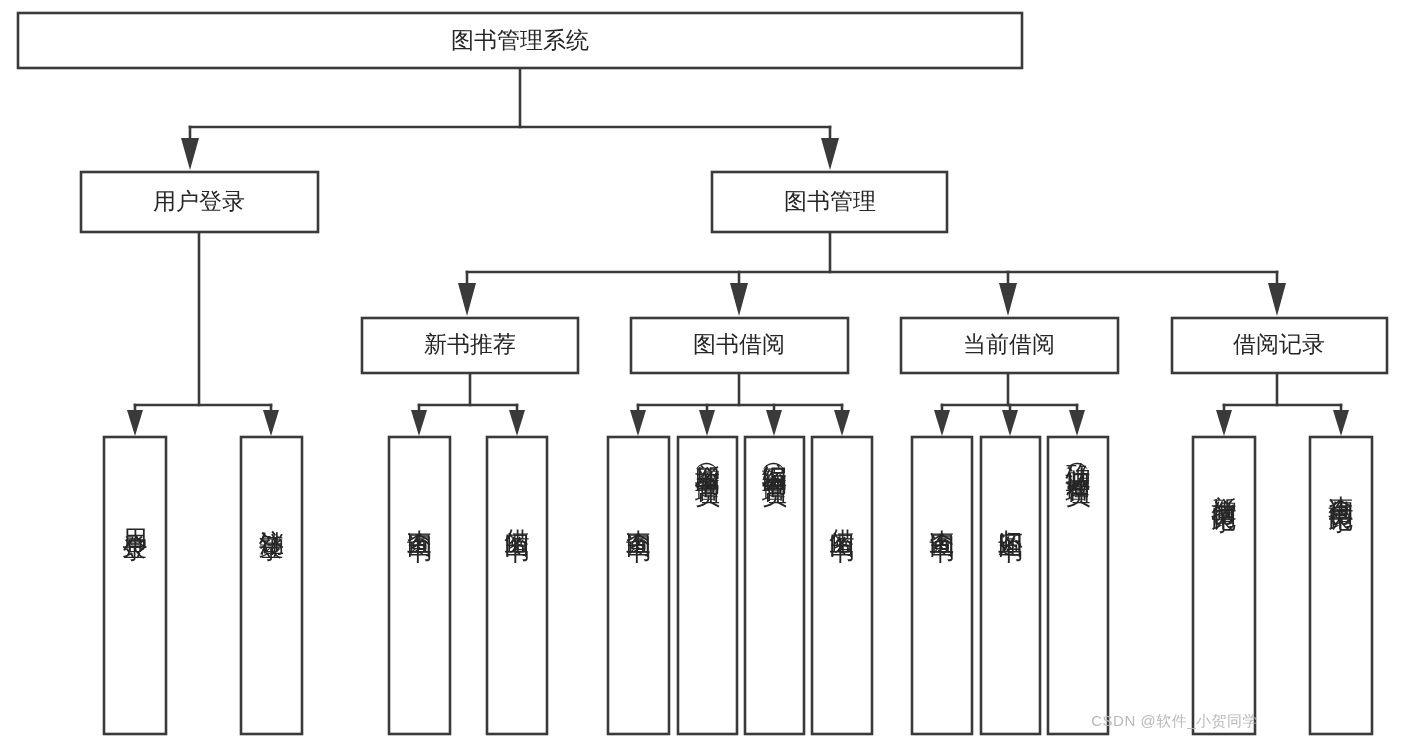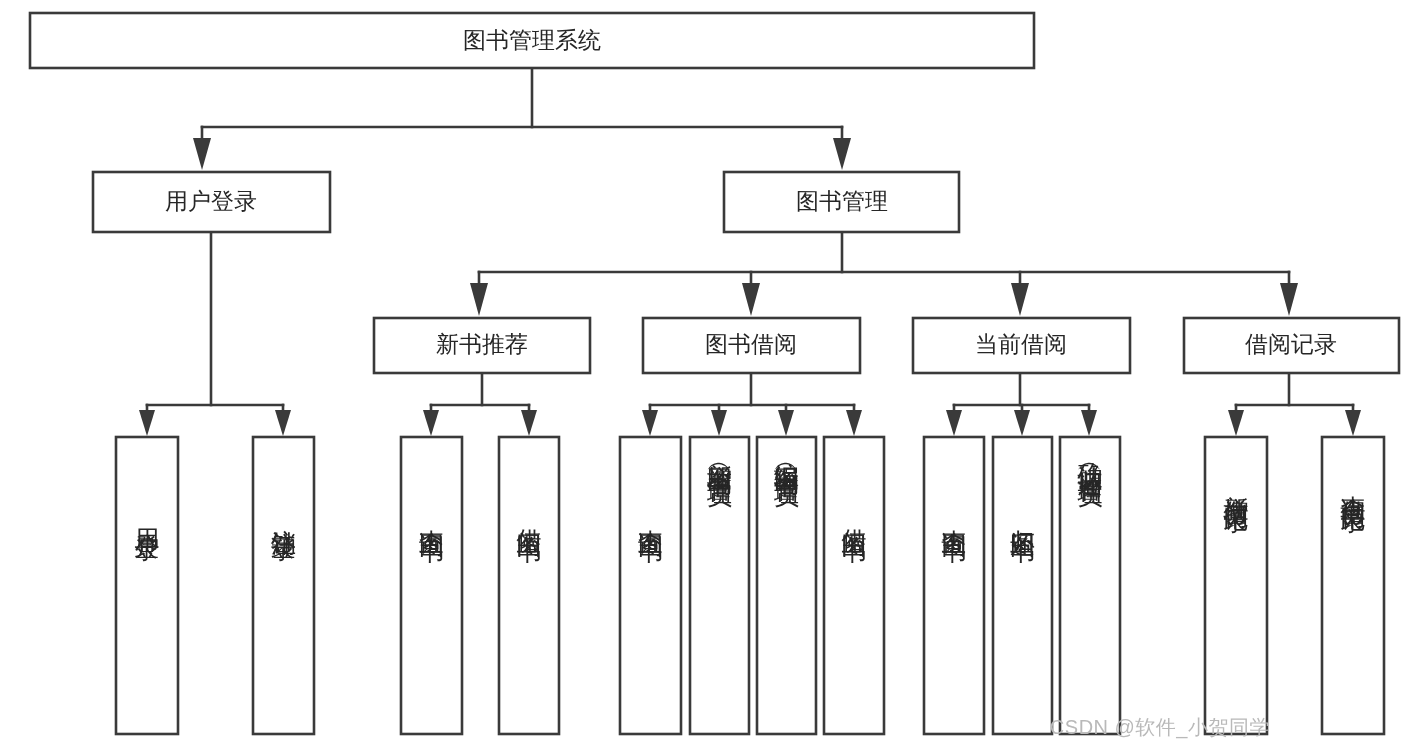--- a/index.html
+++ b/index.html
@@ -12,21 +12,20 @@
     height: 747px;
     font-family: "Liberation Sans", "DejaVu Sans", sans-serif;
     overflow: hidden;
     position: relative;
   }
   #diagram-root {
     position: absolute;
     left: 0; top: 0;
     width: 1270px;
     height: 747px;
-    margin-left: 12px;
   }
   svg.diagram {
     display: block;
     width: 1405px;
     height: 747px;
   }
   .node-box {
     fill: #ffffff;
     stroke: #3a3a3a;
     stroke-width: 2.6;
@@ -61,23 +60,23 @@
     font-family: "Liberation Sans", "DejaVu Sans", sans-serif;
     font-size: 25px;
     line-height: 1.08;
     letter-spacing: 3px;
     color: #262626;
     white-space: nowrap;
   }
   .watermark {
     position: absolute;
     right: 12px;
-    bottom: 6px;
-    font-family: "Liberation Sans", "DejaVu Sans", sans-serif;
-    font-size: 20px;
+    bottom: 16px;
+    font-family: "Liberation Sans", "DejaVu Sans", sans-serif;
+    font-size: 15px;
     color: #b9b9b9;
     letter-spacing: 0.5px;
     white-space: nowrap;
   }
 </style>
 </head>
 <body>
 
 <div id="diagram-root">
 

